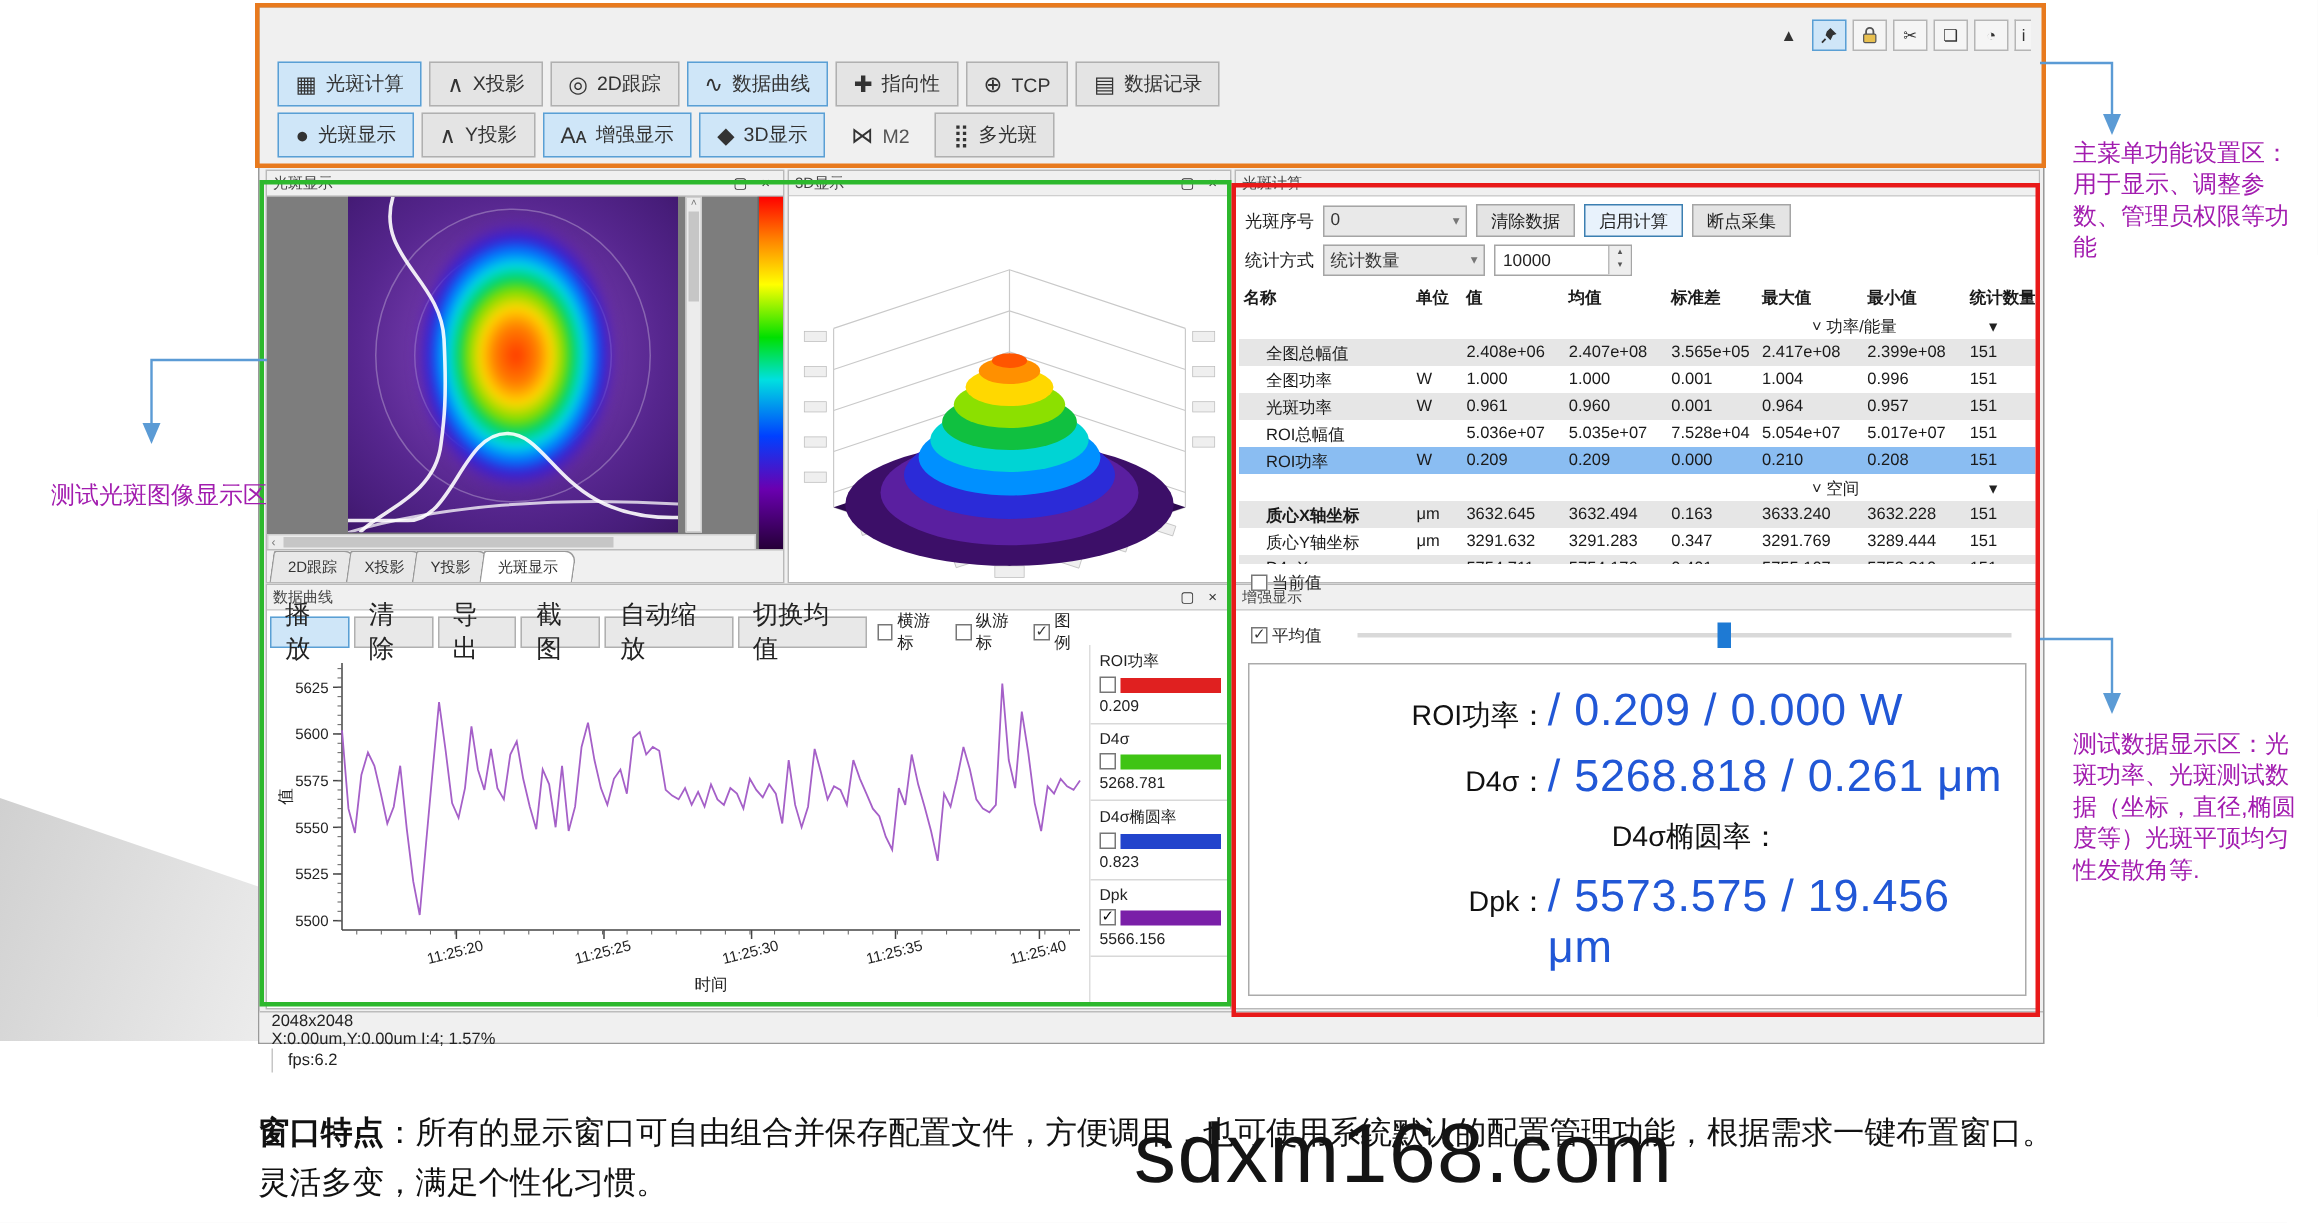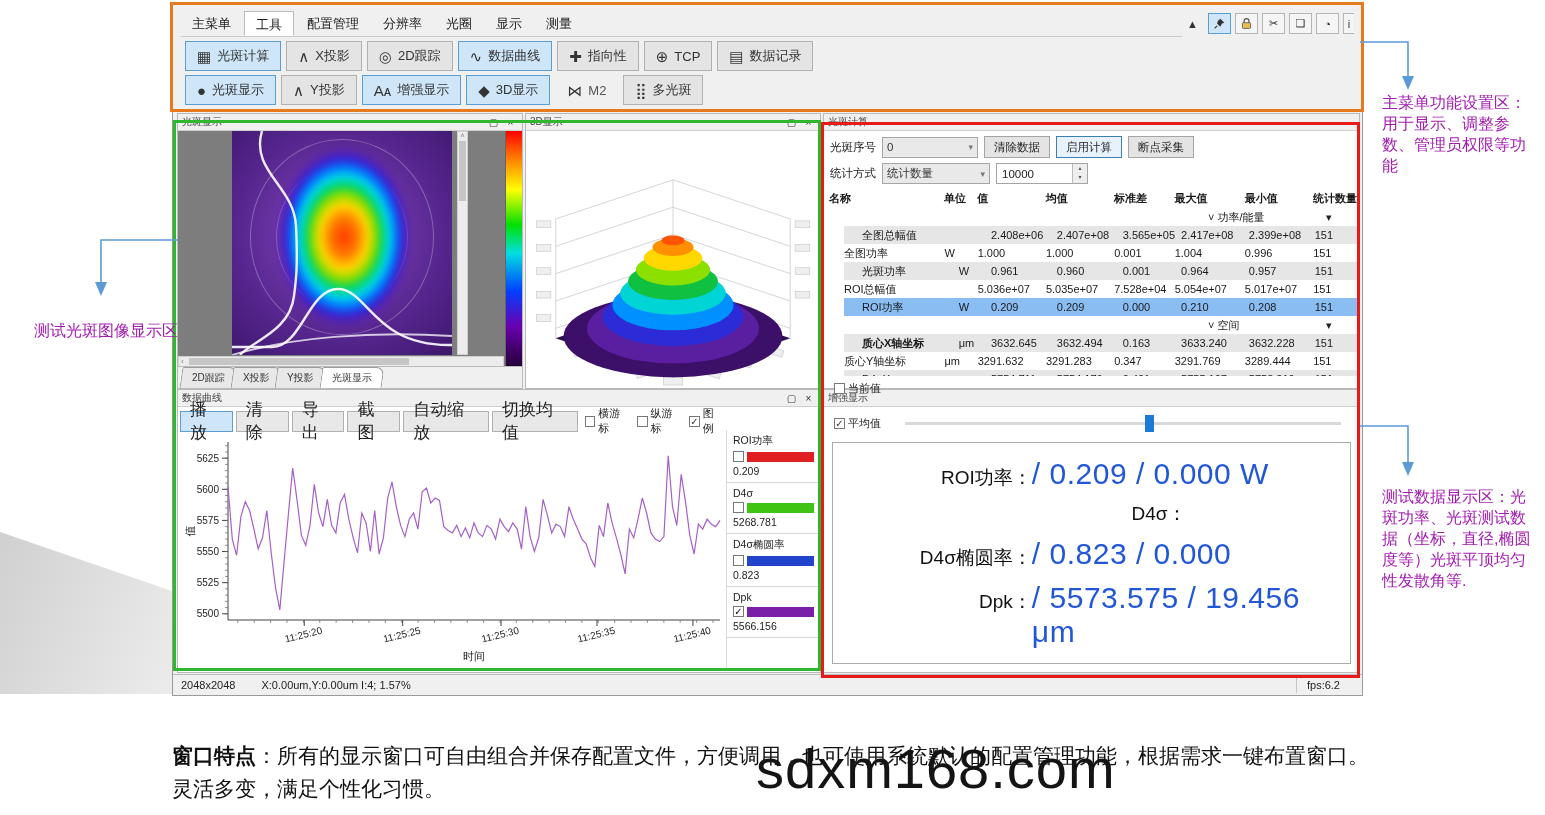--- a/index.html
+++ b/index.html
@@ -97,38 +97,38 @@
   .btn.on { background:#e8f2fc; border-color:#3c7fb1; }
   .spin { background:#fff; border:1px solid #a5a5a5; height:21px; width:92px; display:flex;
     align-items:center; font-size:11.5px; padding-left:5px; }
   .spin .arrows { margin-left:auto; width:15px; border-left:1px solid #bbb; font-size:6px;
     color:#555; text-align:center; line-height:9px; background:#eee; height:100%; }
   #calc-table { position:absolute; left:2px; top:74px; right:2px; height:188px; overflow:hidden;
     font-size:11px; color:#1a1a1a; }
   .trow { display:flex; height:18px; align-items:center; }
   .trow.header { font-weight:bold; height:20px; }
   .trow.group { color:#222;justify-content:flex-end; }
-  .trow.shade { background:#e6e6e6;margin-left:18px; }
+  .trow.shade { background:#e6e6e6; }
   .tc { padding:0 3px; white-space:nowrap; overflow:hidden; }
   .c-name{width:118px;} .c-unit{width:34px;} .c-val{width:70px;} .c-mean{width:70px;}
   .c-std{width:62px;} .c-max{width:72px;} .c-min{width:70px;} .c-cnt{width:48px;}
 
   
   #enh-controls { position:absolute; left:6px; top:22px; right:8px; height:22px; display:flex; align-items:center; }
   #enh-slider { position:relative; flex:1; height:3px; background:#d9d9d9; margin:0 10px 0 24px; }
   #enh-handle { position:absolute; top:-7px; width:9px; height:17px; background:#1e7ad4; }
   #enh-box { position:absolute; left:8px; top:52px; right:8px; bottom:8px; border:1px solid #ababab;
     background:#fff; display:flex; flex-direction:column; justify-content:space-evenly; padding:4px 10px; }
   .enh-row { display:flex; align-items:baseline; justify-content:center; }
   .enh-label { font-size:19px; color:#111; width:190px; text-align:right; }
   .enh-value { font-size:30px; color:#2157d6; width:310px; text-align:left; letter-spacing:0.5px; }
 
   
   #statusbar { position:absolute; left:0; right:0; bottom:0; height:21px; background:#f0f0f0;
-    border-top:1px solid #bcbcbc; font-size:11px; color:#222; display:flex; align-items:center; padding:0 8px; }
+    border-top:1px solid #bcbcbc; font-size:11px; color:#222; display:flex; padding:0 8px;flex-direction:column; }
   #statusbar .gap { width:26px; }
   #statusbar .tspace { flex:1; }
   #fps-box { border-left:1px solid #c6c6c6; padding:2px 14px 2px 10px; }
 
   
   .overlay { position:absolute; pointer-events:none; z-index:40; }
 
   
   .ann-text { position:absolute; font-size:16px; color:#a21caf; line-height:1.32; z-index:45; }
   .ann-svg { position:absolute; z-index:45; }
@@ -145,29 +145,20 @@
 
   svg text { font-family:"Liberation Sans","DejaVu Sans",sans-serif; }
 </style>
 </head>
 <body>
 
 <div id="shadow-wedge"></div>
 
 <div id="app">
 
-  <div id="menubar">
-      <span class="menu-item">主菜单</span>
-      <span class="menu-item active">工具</span>
-      <span class="menu-item">配置管理</span>
-      <span class="menu-item">分辨率</span>
-      <span class="menu-item">光圈</span>
-      <span class="menu-item">显示</span>
-      <span class="menu-item">测量</span>
-    </div>
   <div id="win-controls">
       <span class="win-btn flat">▲</span>
       <span class="win-btn active">
         <svg viewBox="0 0 16 16">
           <path d="M9 2l5 5-3 1-2 4-4-4 1-3z" fill="#333"></path>
           <line x1="5" y1="11" x2="2" y2="14" stroke="#333" stroke-width="1.5"></line>
         </svg>
       </span>
       <span class="win-btn">
         <svg viewBox="0 0 16 16">
@@ -627,24 +618,24 @@
         <div id="enh-handle" style="left: 55%;"></div>
       </div>
     </div>
     <div id="enh-box">
         <div class="enh-row">
           <span class="enh-label">ROI功率：</span>
           <span class="enh-value">/ 0.209 / 0.000 W</span>
         </div>
         <div class="enh-row">
           <span class="enh-label">D4σ：</span>
+          <span class="enh-value">/ 5268.818 / 0.261 μm</span>
         </div>
         <div class="enh-row">
           <span class="enh-label">D4σ椭圆率：</span>
-          <span class="enh-value">/ 0.823 / 0.000</span>
         </div>
         <div class="enh-row">
           <span class="enh-label">Dpk：</span>
           <span class="enh-value">/ 5573.575 / 19.456 μm</span>
         </div>
       </div>
   </div>
 
   <div id="statusbar">
     <span>2048x2048</span>

